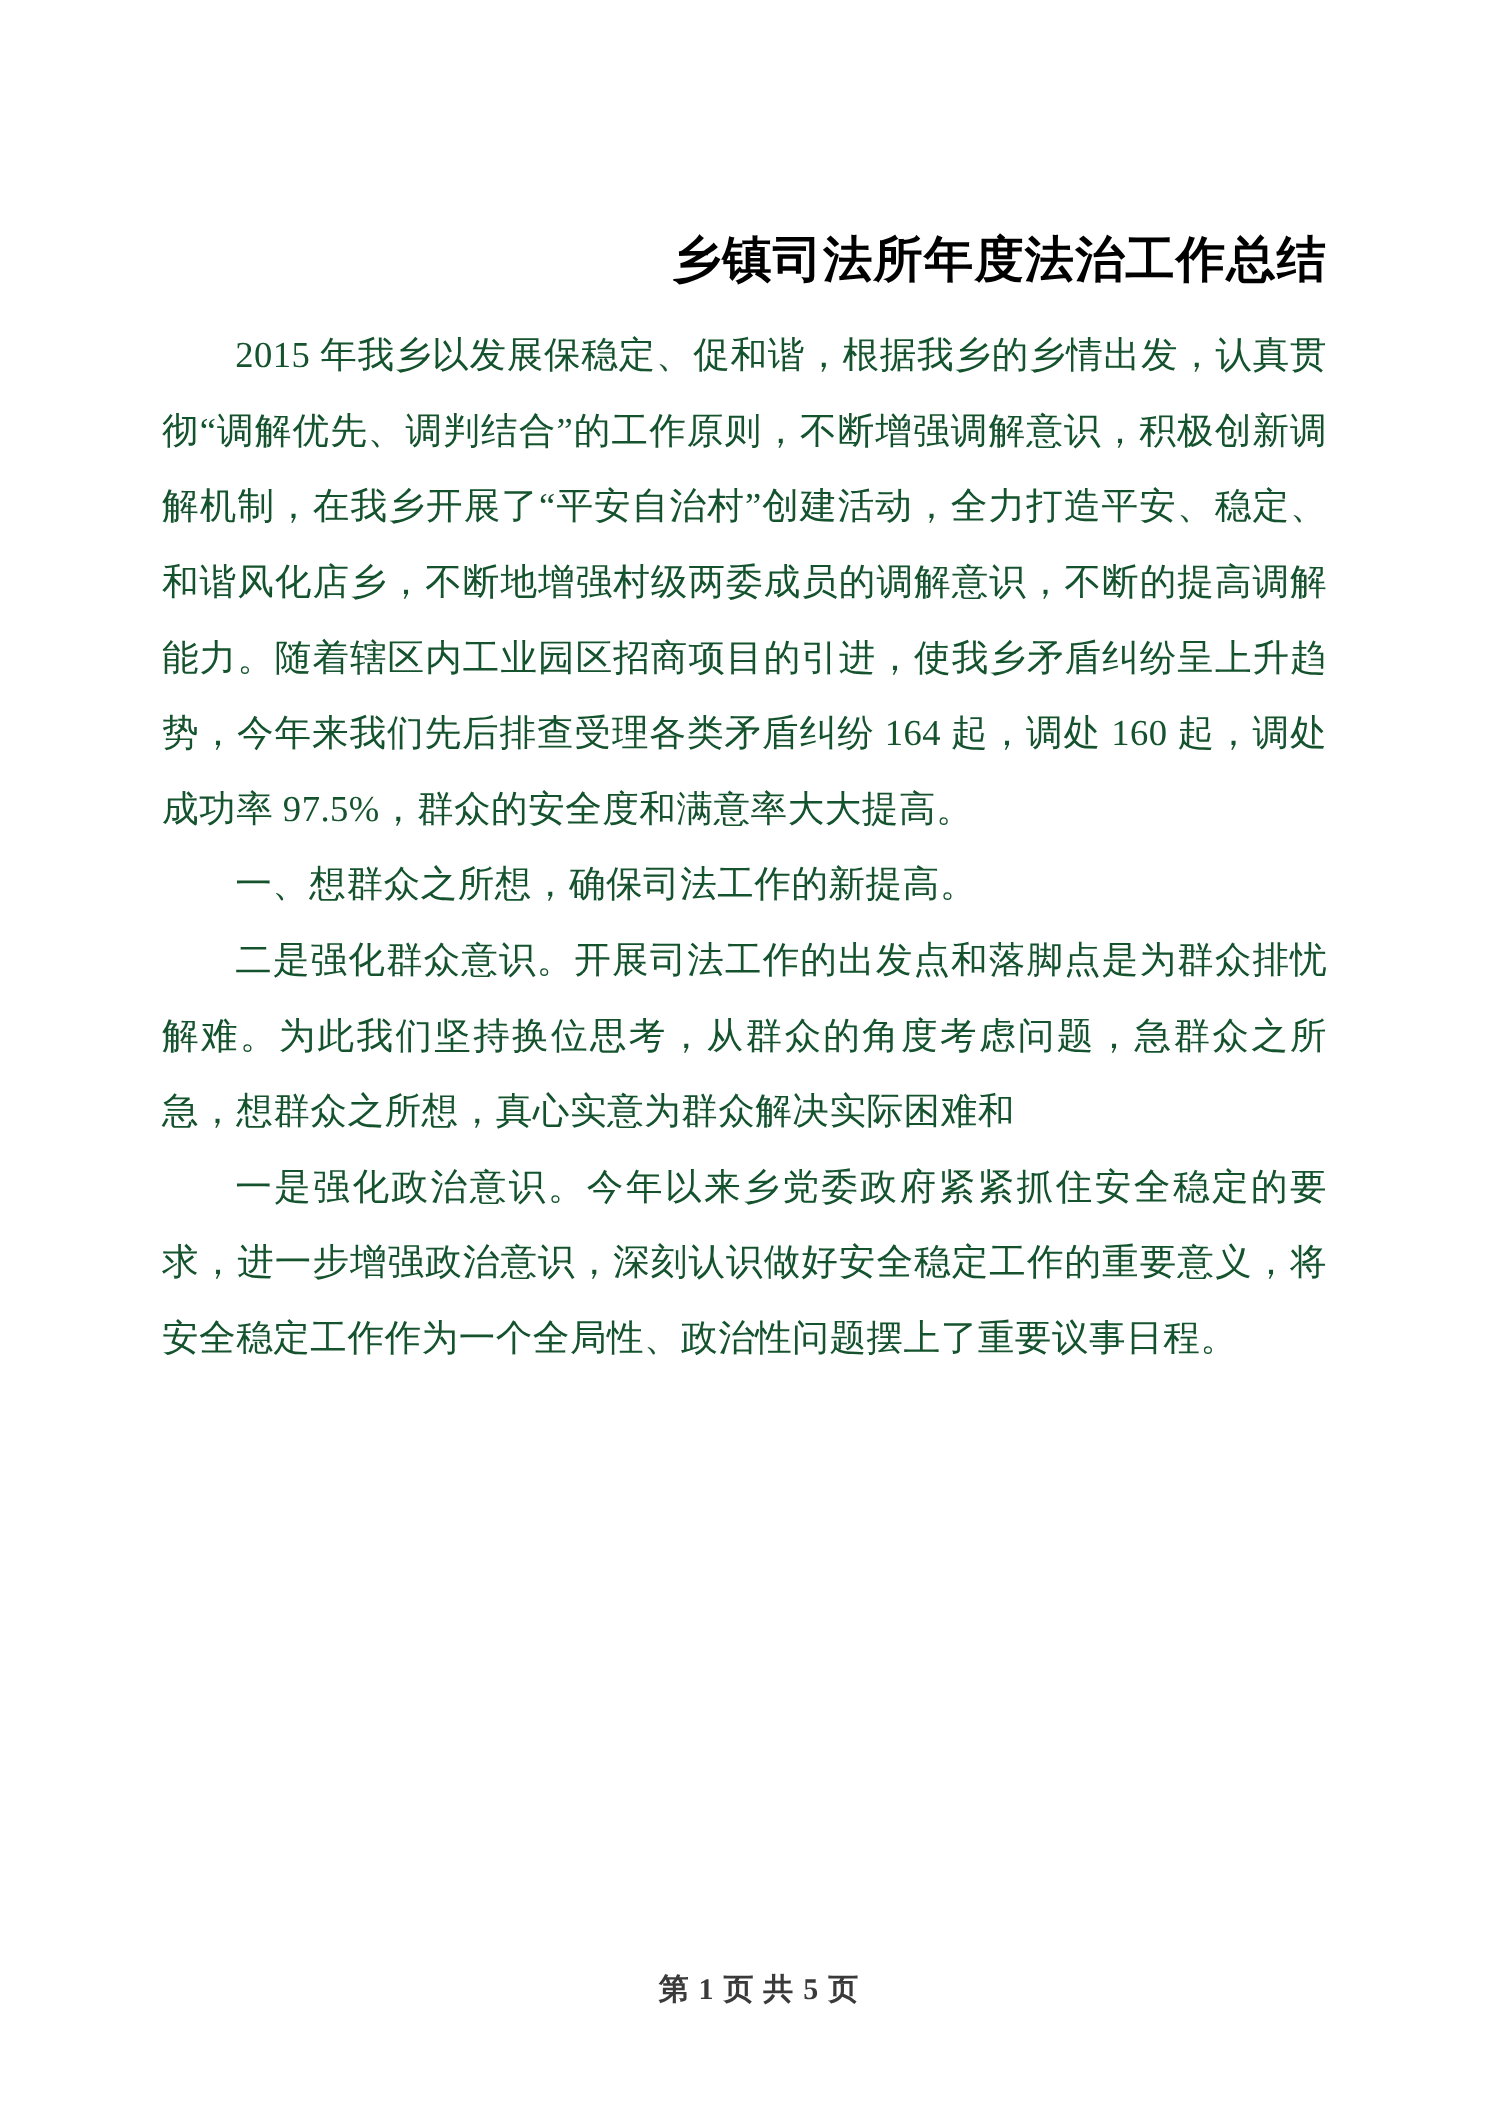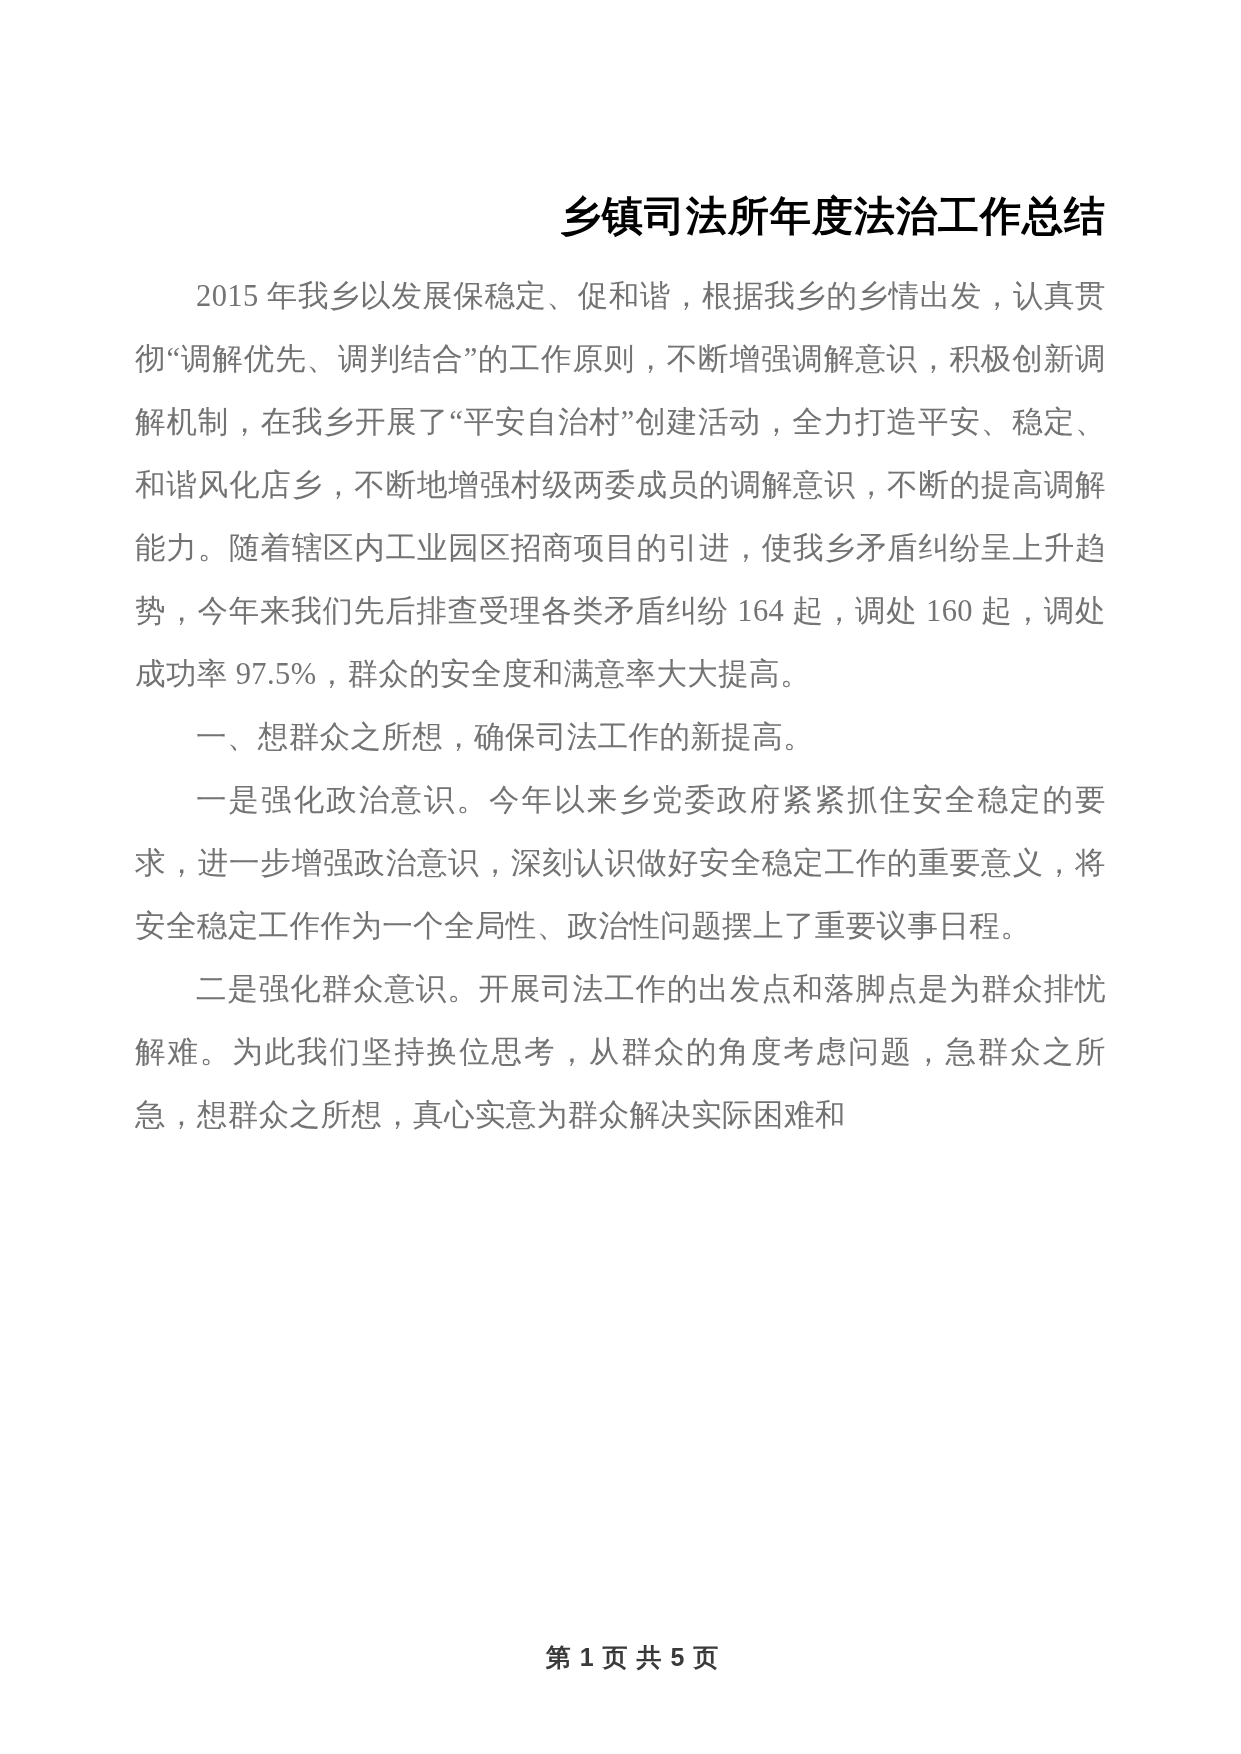--- a/index.html
+++ b/index.html
@@ -33,42 +33,42 @@
     color: #000;
   }
   .para {
     font-size: 30.5px;
     line-height: 63px;
     text-align: justify;
     text-justify: inter-ideograph;
     text-indent: 2em;
     margin: 0;
     letter-spacing: 0.4px;
-    color: #737373;
+    color: #14532d;
   }
   .footer {
     position: absolute;
     left: 0;
     right: 0;
     bottom: 80px;
     text-align: center;
-    font-family: Liberation Sans, sans-serif;
+    font-family: Liberation Serif, serif;
     font-weight: bold;
     font-size: 25px;
     color: #3a3a3a;
     letter-spacing: 1px;
     margin-left: 24px;
   }
 </style>
 </head>
 <body>
 
 <div class="page">
 
   <h1 class="doc-title">乡镇司法所年度法治工作总结</h1>
 
   <p class="para">2015 年我乡以发展保稳定、促和谐，根据我乡的乡情出发，认真贯彻“调解优先、调判结合”的工作原则，不断增强调解意识，积极创新调解机制，在我乡开展了“平安自治村”创建活动，全力打造平安、稳定、和谐风化店乡，不断地增强村级两委成员的调解意识，不断的提高调解能力。随着辖区内工业园区招商项目的引进，使我乡矛盾纠纷呈上升趋势，今年来我们先后排查受理各类矛盾纠纷 164 起，调处 160 起，调处成功率 97.5%，群众的安全度和满意率大大提高。</p>
   <p class="para">一、想群众之所想，确保司法工作的新提高。</p>
+  <p class="para">二是强化群众意识。开展司法工作的出发点和落脚点是为群众排忧解难。为此我们坚持换位思考，从群众的角度考虑问题，急群众之所急，想群众之所想，真心实意为群众解决实际困难和</p>
   <p class="para">一是强化政治意识。今年以来乡党委政府紧紧抓住安全稳定的要求，进一步增强政治意识，深刻认识做好安全稳定工作的重要意义，将安全稳定工作作为一个全局性、政治性问题摆上了重要议事日程。</p>
-  <p class="para">二是强化群众意识。开展司法工作的出发点和落脚点是为群众排忧解难。为此我们坚持换位思考，从群众的角度考虑问题，急群众之所急，想群众之所想，真心实意为群众解决实际困难和</p>
 
   <div class="footer">第 1 页  共 5 页</div>
 </div>
 
 </body></html>

